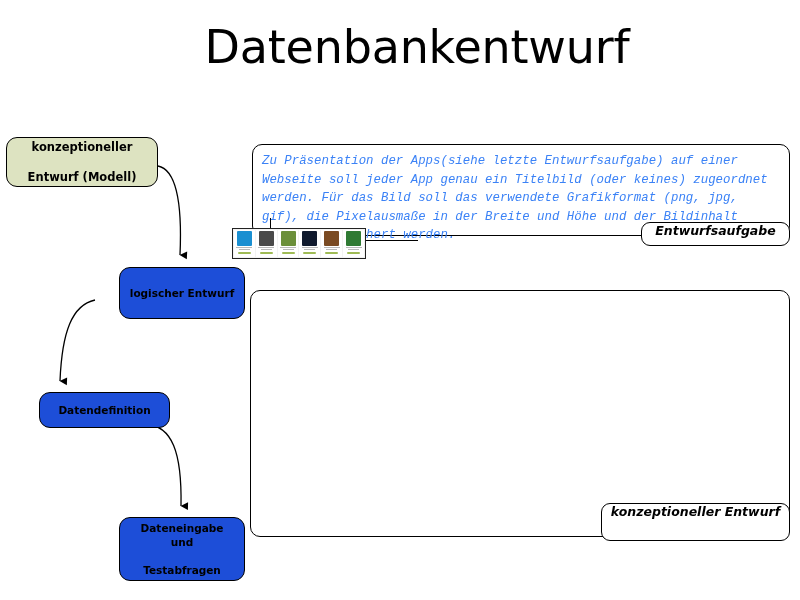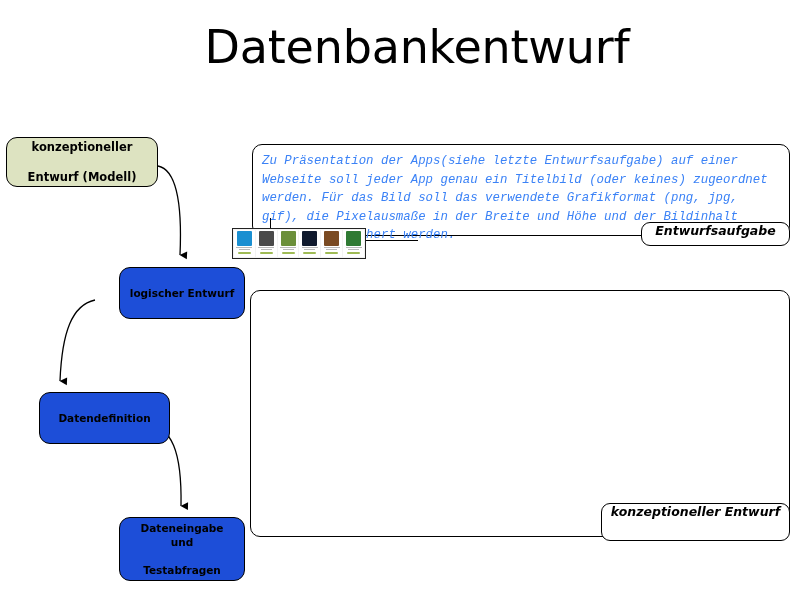--- a/index.html
+++ b/index.html
@@ -77,21 +77,21 @@
 
   #box-konzept {
     left: 6px; top: 137px; width: 152px; height: 50px;
     font-size: 11.5px; line-height: 15px;
   }
   #box-logisch {
     left: 95px; top: 267px; width: 126px; height: 52px;
     font-size: 10.5px; line-height: 14px;
   }
   #box-datendef {
-    left: 15px; top: 392px; width: 131px; height: 52px;
+    left: 15px; top: 392px; width: 131px; height: 36px;
     font-size: 10.5px; line-height: 14px;
   }
   #box-dateneingabe {
     left: 95px; top: 517px; width: 126px; height: 64px;
     font-size: 10.5px; line-height: 14px;
   }
 
   
   #arrows {
     position: absolute;

